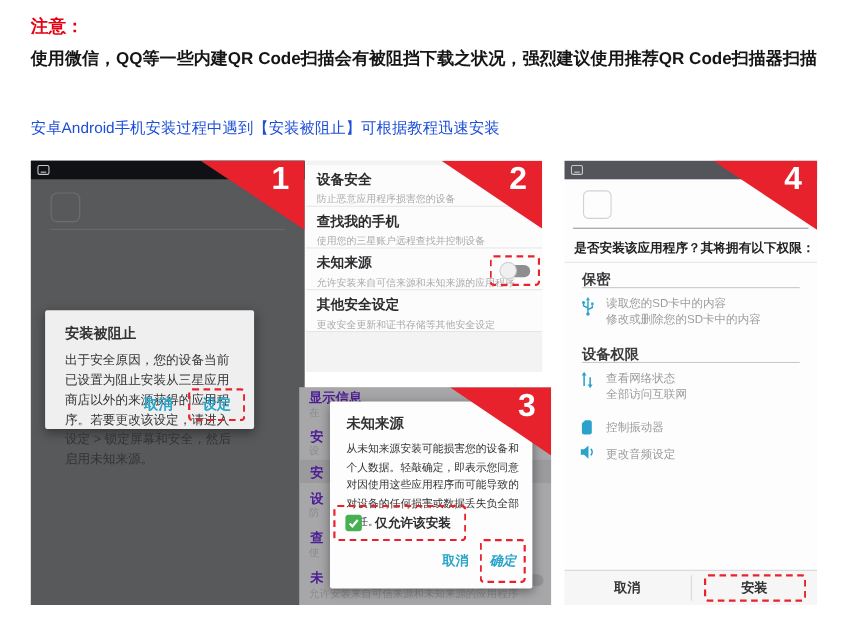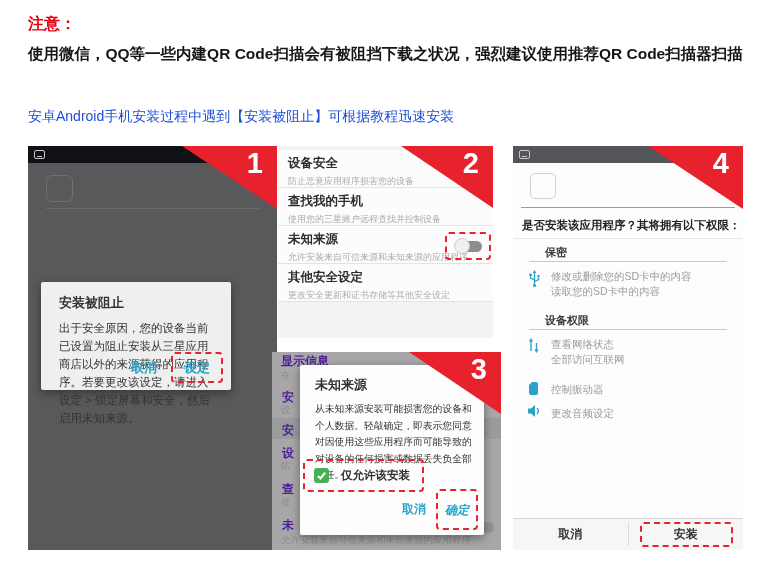--- a/index.html
+++ b/index.html
@@ -85,21 +85,21 @@
   .p3 .cancel { margin-right:10px; font-size:12px; }
   .p3 .confirm-wrap { padding:9px 7px;font-style:italic; }
   .p3 .confirm { font-size:12px; }
 
   
   .p4 { left:513px; top:146px; width:230px; height:404px; background:#fdfdfe; }
   .p4 .app-ph { left:17px; top:27px; width:26px; height:26px; border-color:#d2d2d4; border-radius:5px; }
   .p4 .hr1 { position:absolute; left:8px; right:8px; top:61px; height:1px; background:#9b9b9d; }
   .p4 .question { position:absolute; left:9px; top:72px; font-size:11.5px; font-weight:bold; color:#222; white-space:nowrap; }
   .p4 .hr2 { position:absolute; left:0; right:0; top:92px; height:1px; background:#e7e7e8; }
-  .p4 .sec { position:absolute; left:32px; font-size:11px; font-weight:bold; color:#3a3a3c; }
+  .p4 .sec { position:absolute; left:16px; font-size:13px; font-weight:bold; color:#3a3a3c; }
   .p4 .sec-line { position:absolute; left:16px; right:16px; height:1px; background:#c9c9cb; }
   .p4 .perm-icon { position:absolute; left:14px; width:16px; height:18px; }
   .p4 .perm-text { position:absolute; left:38px; font-size:10.5px; color:#9b9b9d; line-height:15px; }
   .p4 .btnbar { position:absolute; left:0; right:0; top:372px; height:32px; background:#f6f6f7;
                 border-top:1px solid #d9d9db; display:flex; }
   .p4 .btn-half { flex:1; display:flex; align-items:center; justify-content:center;
                   font-size:12px; font-weight:bold; color:#333; cursor:pointer; }
   .p4 .btn-sep { width:1px; background:#d9d9db; margin:4px 0; }
   .p4 .install-dash { position:absolute; left:127px; top:3px; width:93px; height:25px; }
 
@@ -236,22 +236,22 @@
           <path d="M7.5 11 L3.5 9 L3.5 7.2"></path>
           <path d="M7.5 12.5 L11.5 10.5 L11.5 8.6"></path>
         </g>
         <path d="M7.5 1 L5.7 4 L9.3 4 Z" fill="#2aa2c9"></path>
         <circle cx="3.5" cy="6" r="1.4" fill="#2aa2c9"></circle>
         <rect x="10.4" y="6" width="2.2" height="2.2" fill="#2aa2c9"></rect>
         <circle cx="7.5" cy="16.5" r="1.6" fill="#2aa2c9"></circle>
       </svg>
     </div>
     <div class="perm-text" style="top:123px;">
+      <div>读取您的SD卡中的内容</div>
       <div>修改或删除您的SD卡中的内容</div>
-      <div>读取您的SD卡中的内容</div>
     </div>
 
     <div class="sec" style="top:167px;">设备权限</div>
     <div class="sec-line" style="top:183px;"></div>
 
     <div class="perm-icon" style="top:191px;">
       <svg width="14" height="17" viewBox="0 0 14 17">
         <g stroke="#2aa2c9" fill="none" stroke-width="1.4">
           <line x1="4" y1="14" x2="4" y2="3"></line>
           <line x1="9.5" y1="6" x2="9.5" y2="14"></line>

